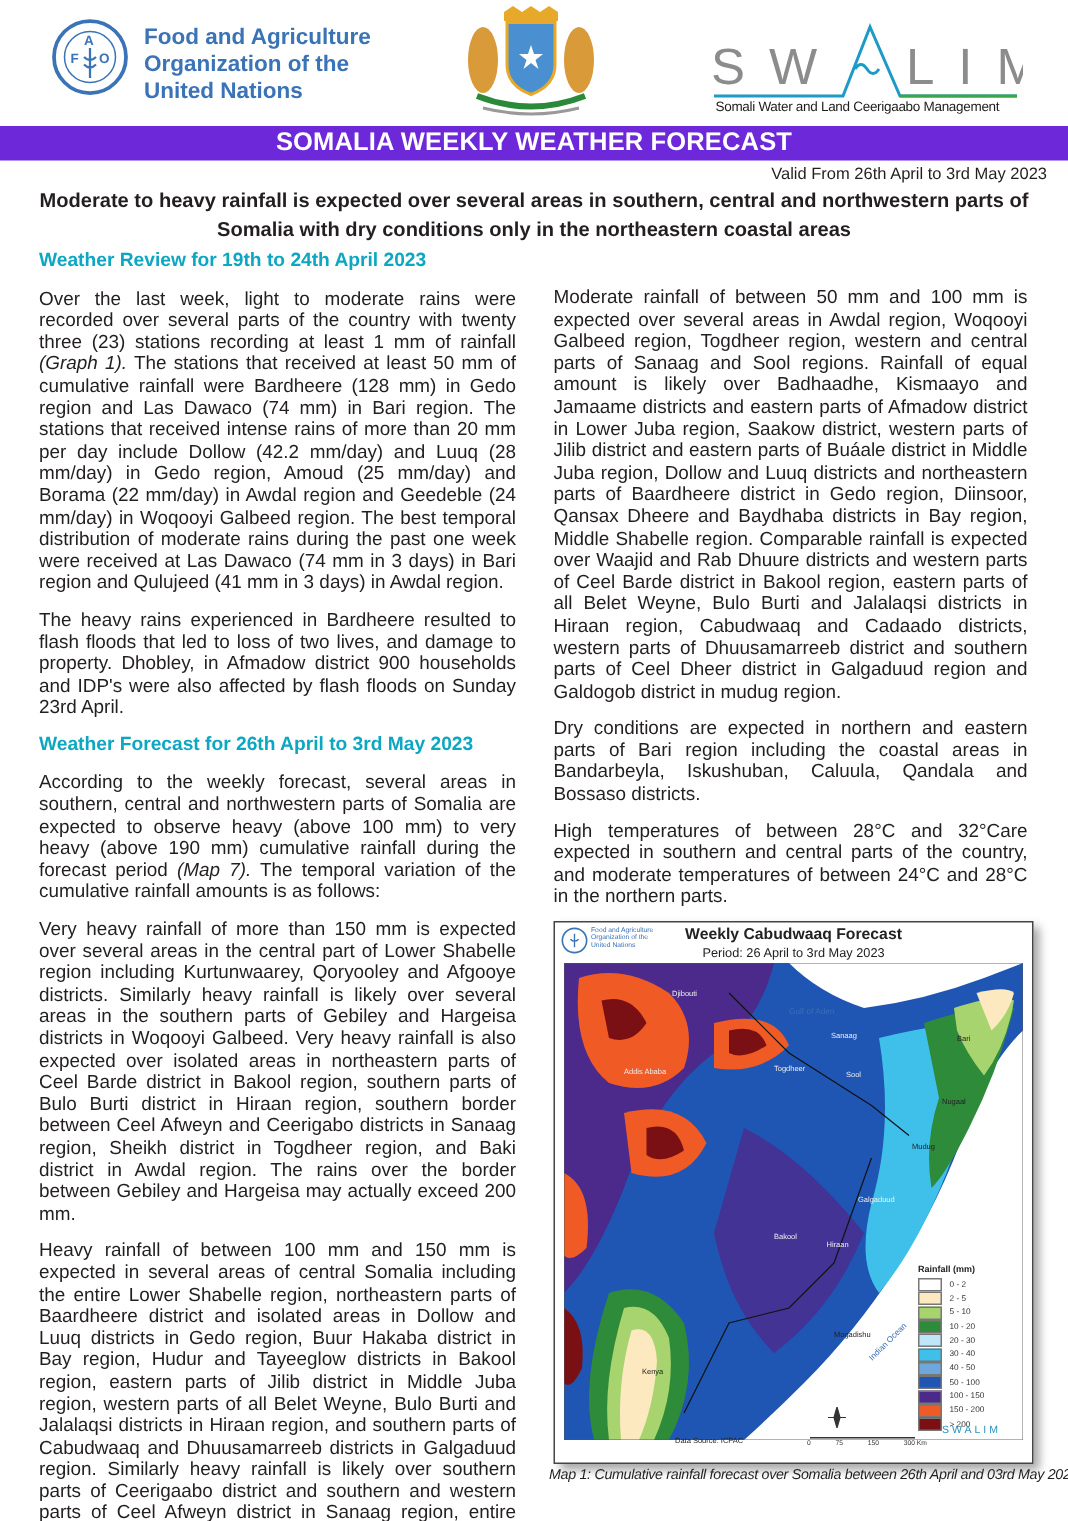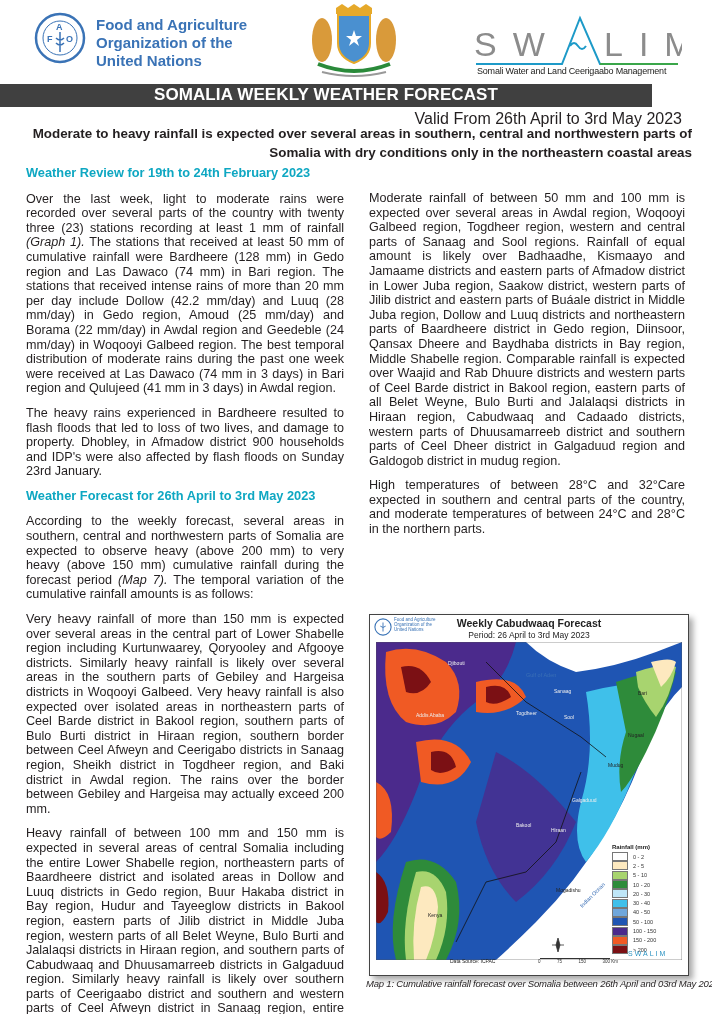--- a/index.html
+++ b/index.html
@@ -8,25 +8,25 @@
 
   
   .header { position: absolute; left: 0; top: 0; width: 712px; height: 82px; }
   .fao-logo { position: absolute; left: 34px; top: 12px; width: 52px; height: 52px; }
   .fao-text { position: absolute; left: 96px; top: 16px; font-weight: bold; font-size: 15px; line-height: 18px; color: #3a73b6; }
   .fao-text div { white-space: nowrap; }
   .coat { position: absolute; left: 298px; top: 2px; width: 112px; height: 78px; }
   .swalim { position: absolute; left: 472px; top: 12px; width: 210px; height: 68px; }
   .swalim-sub { position: absolute; left: 477px; top: 66px; font-size: 9px; color: #1d1d1b; letter-spacing: -0.2px; white-space: nowrap; }
 
-  .title-band { position: absolute; left: 0; top: 84px; width: 652px; height: 23px; background: #404040; }
+  .title-band { position: absolute; left: 0; top: 84px; width: 712px; height: 23px; background: #6d28d9; }
   .title-band span { position: absolute; left: 0; right: 0; top: 1px; text-align: center; color: #fff; font-weight: bold; font-size: 17px; letter-spacing: 0.1px; }
 
-  .valid { position: absolute; right: 30px; top: 110px; font-size: 16px; color: #231f20; }
-  .headline { position: absolute; left: 20px; right: 20px; top: 124px; text-align: right; font-weight: bold; font-size: 13.4px; line-height: 19px; color: #231f20; }
+  .valid { position: absolute; right: 14px; top: 110px; font-size: 11px; color: #231f20; }
+  .headline { position: absolute; left: 20px; right: 20px; top: 124px; text-align: center; font-weight: bold; font-size: 13.4px; line-height: 19px; color: #231f20; }
 
   
   .col { position: absolute; font-size: 12.6px; line-height: 14.6px; text-align: justify; }
   .col-left { left: 26px; top: 166px; width: 318px; }
   .col-right { left: 369px; top: 191px; width: 316px; }
   .sec-head { color: #0ea7c2; font-weight: bold; font-size: 12.8px; margin: 0 0 11px 0; }
   .para { margin: 0 0 10px 0; }
   .para b { font-weight: normal; }
   .para i { }
 
@@ -90,32 +90,33 @@
 </div>
 
 <div class="title-band">
   <span>SOMALIA WEEKLY WEATHER FORECAST</span>
 </div>
 
 <div class="valid">Valid From 26th April to 3rd May 2023</div>
 <div class="headline">Moderate to heavy rainfall is expected over several areas in southern, central and northwestern parts of Somalia with dry conditions only in the northeastern coastal areas</div>
 
 <div class="col col-left">
-  <div class="sec-head">Weather Review for 19th to 24th February 2023</div>
+  <div class="sec-head">Weather Review for 19th to 24th April 2023</div>
   <p class="para"><span>Over the last week, light to moderate rains were recorded over several parts of the country with twenty three (23) stations recording at least 1 mm of rainfall </span><i>(Graph 1).</i><span> The stations that received at least 50 mm of cumulative rainfall were Bardheere (128 mm) in Gedo region and Las Dawaco (74 mm) in Bari region. The stations that received intense rains of more than 20 mm per day include Dollow (42.2 mm/day) and Luuq (28 mm/day) in Gedo region, Amoud (25 mm/day) and Borama (22 mm/day) in Awdal region and Geedeble (24 mm/day) in Woqooyi Galbeed region. The best temporal distribution of moderate rains during the past one week were received at Las Dawaco (74 mm in 3 days) in Bari region and Qulujeed (41 mm in 3 days) in Awdal region.</span></p>
-  <p class="para">The heavy rains experienced in Bardheere resulted to flash floods that led to loss of two lives, and damage to property. Dhobley, in Afmadow district 900 households and IDP's were also affected by flash floods on Sunday 23rd January.</p>
+  <p class="para">The heavy rains experienced in Bardheere resulted to flash floods that led to loss of two lives, and damage to property. Dhobley, in Afmadow district 900 households and IDP's were also affected by flash floods on Sunday 23rd April.</p>
 
   <div class="sec-head" style="margin-top:0;">Weather Forecast for 26th April to 3rd May 2023</div>
-  <p class="para"><span>According to the weekly forecast, several areas in southern, central and northwestern parts of Somalia are expected to observe heavy (above 200 mm) to very heavy (above 150 mm) cumulative rainfall during the forecast period </span><i>(Map 7).</i><span> The temporal variation of the cumulative rainfall amounts is as follows:</span></p>
+  <p class="para"><span>According to the weekly forecast, several areas in southern, central and northwestern parts of Somalia are expected to observe heavy (above 100 mm) to very heavy (above 190 mm) cumulative rainfall during the forecast period </span><i>(Map 7).</i><span> The temporal variation of the cumulative rainfall amounts is as follows:</span></p>
   <p class="para"><b>Very heavy rainfall</b><span> of more than 150 mm is expected over several areas in the central part of Lower Shabelle region including Kurtunwaarey, Qoryooley and Afgooye districts. Similarly heavy rainfall is likely over several areas in the southern parts of Gebiley and Hargeisa districts in Woqooyi Galbeed. Very heavy rainfall is also expected over isolated areas in northeastern parts of Ceel Barde district in Bakool region, southern parts of Bulo Burti district in Hiraan region, southern border between Ceel Afweyn and Ceerigabo districts in Sanaag region, Sheikh district in Togdheer region, and Baki district in Awdal region. The rains over the border between Gebiley and Hargeisa may actually exceed 200 mm.</span></p>
   <p class="para"><b>Heavy rainfall</b><span> of between 100 mm and 150 mm is expected in several areas of central Somalia including the entire Lower Shabelle region, northeastern parts of Baardheere district and isolated areas in Dollow and Luuq districts in Gedo region, Buur Hakaba district in Bay region, Hudur and Tayeeglow districts in Bakool region, eastern parts of Jilib district in Middle Juba region, western parts of all Belet Weyne, Bulo Burti and Jalalaqsi districts in Hiraan region, and southern parts of Cabudwaaq and Dhuusamarreeb districts in Galgaduud region. Similarly heavy rainfall is likely over southern parts of Ceerigaabo district and southern and western parts of Ceel Afweyn district in Sanaag region, entire Caynabo district in Sool region, central parts of both Owdweyne and Burco district in Togdheer region, southern parts of Gebiley and Hargeisa districts in Woqooyi Galbeed, Baki, Borama and Lughaye districts in Awdal region.</span></p>
 </div>
 
 <div class="col col-right">
   <p class="para"><b>Moderate rainfall</b><span> of between 50 mm and 100 mm is expected over several areas in Awdal region, Woqooyi Galbeed region, Togdheer region, western and central parts of Sanaag and Sool regions. Rainfall of equal amount is likely over Badhaadhe, Kismaayo and Jamaame districts and eastern parts of Afmadow district in Lower Juba region, Saakow district, western parts of Jilib district and eastern parts of Buáale district in Middle Juba region, Dollow and Luuq districts and northeastern parts of Baardheere district in Gedo region, Diinsoor, Qansax Dheere and Baydhaba districts in Bay region, Middle Shabelle region. Comparable rainfall is expected over Waajid and Rab Dhuure districts and western parts of Ceel Barde district in Bakool region, eastern parts of all Belet Weyne, Bulo Burti and Jalalaqsi districts in Hiraan region, Cabudwaaq and Cadaado districts, western parts of Dhuusamarreeb district and southern parts of Ceel Dheer district in Galgaduud region and Galdogob district in mudug region.</span></p>
+  <p class="para"><b>Dry conditions</b><span> are expected in northern and eastern parts of Bari region including the coastal areas in Bandarbeyla, Iskushuban, Caluula, Qandala and Bossaso districts.</span></p>
   <p class="para">High temperatures of between 28°C and 32°Care expected in southern and central parts of the country, and moderate temperatures of between 24°C and 28°C in the northern parts.</p>
 </div>
 
 <div class="map-fig">
   <svg class="map-fao" viewBox="0 0 20 20">
     <circle cx="10" cy="10" r="9" fill="none" stroke="#3a73b6" stroke-width="1.2"></circle>
     <path d="M10 5 V15 M7 9 Q10 12 13 9" stroke="#3a73b6" stroke-width="1" fill="none"></path>
   </svg>
   <div class="map-fao-text">
     <div>Food and Agriculture</div>

